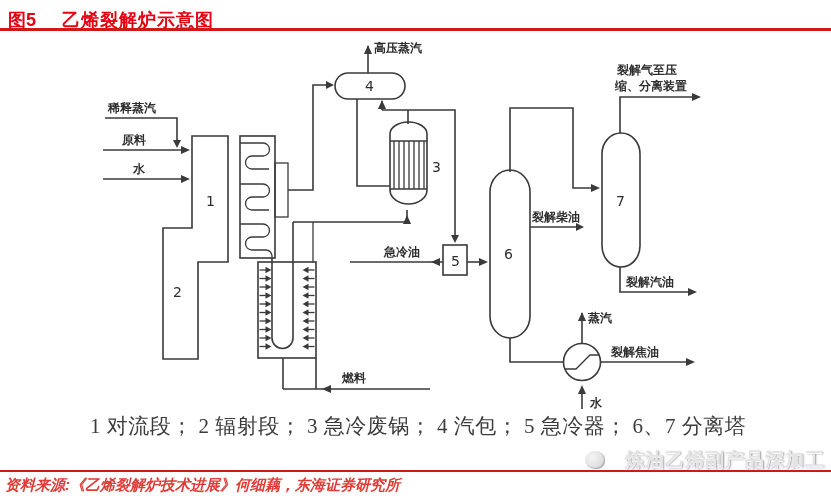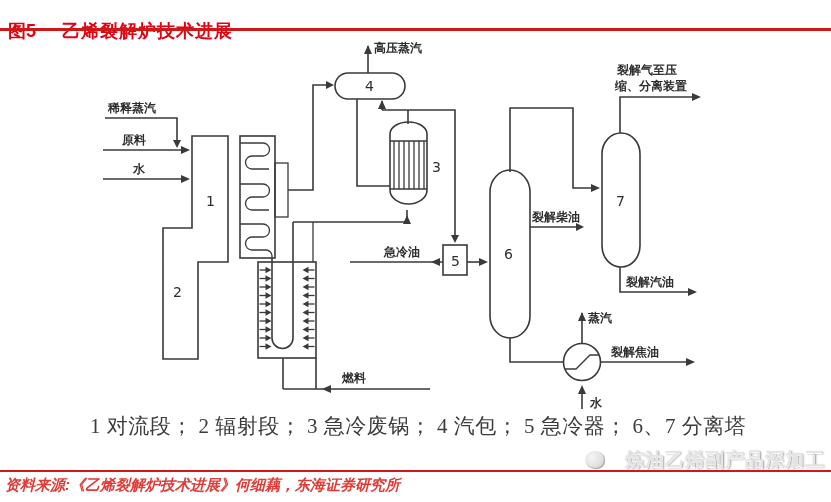--- a/index.html
+++ b/index.html
@@ -1,19 +1,19 @@
 <!DOCTYPE html>
 <html><head>
 <meta charset="utf-8">
 <style>
   html,body{margin:0;padding:0;background:#fff;}
   #page{position:relative;width:831px;height:502px;background:#ffffff;overflow:hidden;
         font-family:"Liberation Sans",sans-serif;}
   
-  #titlebar{position:absolute;left:0;top:15px;width:831px;height:48px;}
+  #titlebar{position:absolute;left:0;top:4px;width:831px;height:48px;}
   #figlabel{position:absolute;left:8px;top:4px;font-size:18px;font-weight:bold;color:#e60012;}
   #figtitle{position:absolute;left:62px;top:4px;font-size:18px;font-weight:bold;color:#e60012;letter-spacing:1px;}
   #title-rule{position:absolute;left:0;top:28px;width:831px;height:3px;background:#d01818;}
   
   #diagram{position:absolute;left:0;top:30px;}
   .pline{stroke:#3a3a3a;stroke-width:1.6;fill:none;}
   .pthin{stroke:#3a3a3a;stroke-width:1.3;fill:none;}
   .ahead{fill:#3a3a3a;stroke:none;}
   .lbl{font-family:"DejaVu Sans",sans-serif;font-size:12px;font-weight:bold;fill:#2e2e2e;}
   .num{font-family:"DejaVu Sans",sans-serif;font-size:14px;fill:#2e2e2e;}
@@ -30,21 +30,21 @@
   #wm-text{font-size:19px;font-weight:bold;color:#e4e4e4;
            text-shadow:0 1px 0 #ffffff, 1px 1px 2px #949494;letter-spacing:1px;}
 </style>
 </head>
 <body>
 
 <div id="page">
 
   <div id="titlebar">
     <span id="figlabel">图5</span>
-    <span id="figtitle">乙烯裂解炉技术进展</span>
+    <span id="figtitle">乙烯裂解炉示意图</span>
   </div>
   <div id="title-rule"></div>
 
   <svg id="diagram" width="831" height="380" viewBox="0 30 831 380">
 
     <g>
       <path class="pline" d="M105,118 H177 V141"></path>
       <polygon class="ahead" points="173,140 181,140 177,148"></polygon>
       <text class="lbl" x="108" y="112">稀释蒸汽</text>
     </g>

